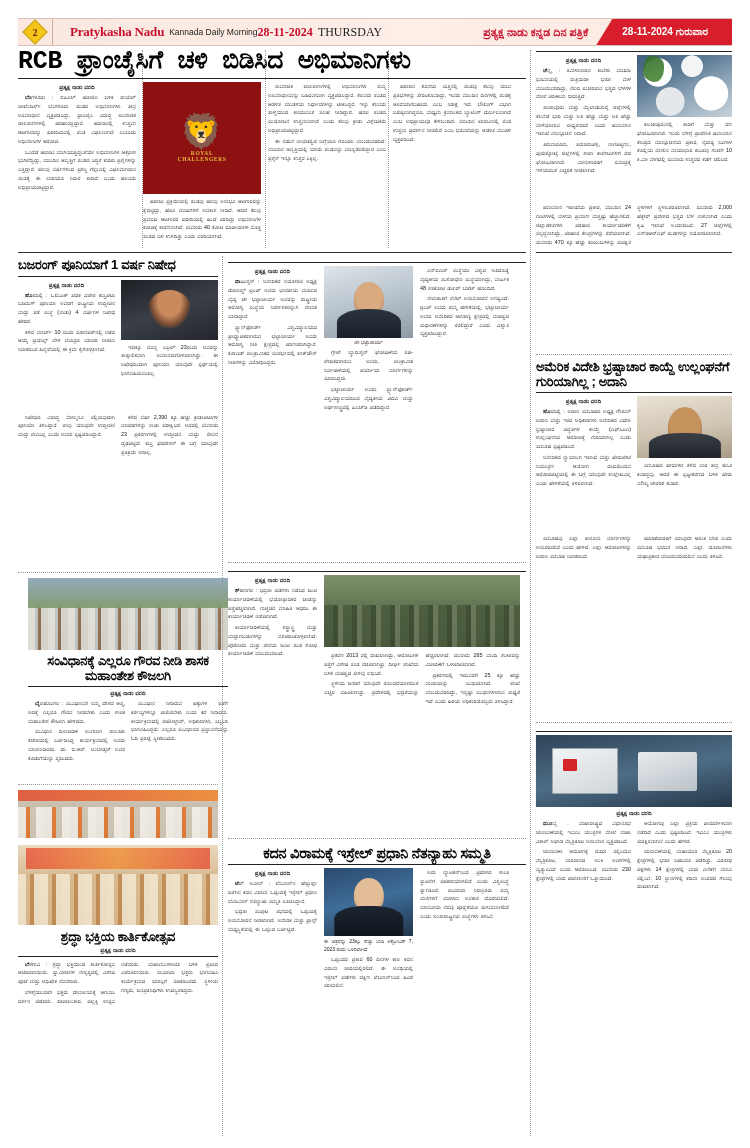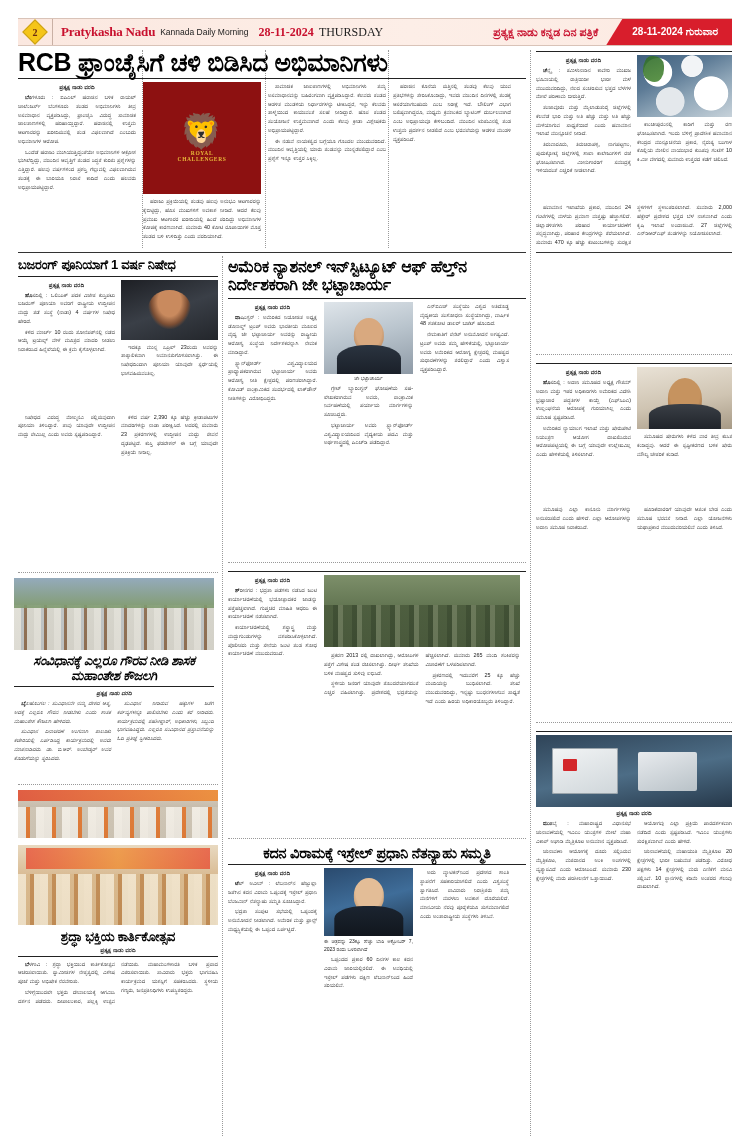--- a/index.html
+++ b/index.html
@@ -8,38 +8,38 @@
 
   
   .masthead{position:absolute;left:18px;top:18px;width:714px;height:26px;
     background:linear-gradient(90deg,#fbe8e0 0%,#fdeee7 55%,#fceae2 100%);
     border-top:1px solid #d9c3b8;border-bottom:1px solid #d9c3b8;display:flex;align-items:center;overflow:hidden;}
   .mh-pagebox{width:34px;height:100%;display:flex;align-items:center;justify-content:center;
     border-right:1px solid #c9b0a4;}
   .mh-diamond{width:16px;height:16px;background:#f5c518;transform:rotate(45deg);
     display:flex;align-items:center;justify-content:center;border:1px solid #c9a017;}
   .mh-diamond span{transform:rotate(-45deg);font-size:10px;font-weight:bold;color:#6b2b11;font-family:"Liberation Serif",serif;}
-  .mh-title{margin-left:8px;font-family:"Liberation Serif",serif;font-weight:bold;font-size:13px;color:#c8102e;letter-spacing:-.2px;}
+  .mh-title{margin-left:17px;font-family:"Liberation Serif",serif;font-weight:bold;font-size:13px;color:#c8102e;letter-spacing:-.2px;}
   .mh-sub{margin-left:5px;font-size:8.5px;color:#222;font-family:"Liberation Sans",sans-serif;}
-  .mh-date{margin-left:10px;font-family:"Liberation Serif",serif;font-weight:bold;font-size:12px;color:#c8102e;}
+  .mh-date{font-family:"Liberation Serif",serif;font-weight:bold;font-size:12px;color:#c8102e;}
   .mh-day{margin-left:5px;font-family:"Liberation Serif",serif;font-size:12px;color:#222;}
   .mh-kn{margin-left:auto;margin-right:8px;font-size:11px;font-weight:bold;color:#c8102e;white-space:nowrap;}
-  .mh-red{height:100%;background:#d81e2c;color:#fff;display:flex;align-items:center;padding:0 14px 0 26px;
+  .mh-red{height:100%;background:#d81e2c;color:#fff;display:flex;align-items:center;padding:0 24px 0 26px;
     font-size:10px;font-weight:bold;white-space:nowrap;
     clip-path:polygon(16px 0,100% 0,100% 100%,0 100%);}
 
   
   .col{position:absolute;box-sizing:border-box;}
   .rule-v{position:absolute;width:0;border-left:1px dotted #9a9a9a;}
   .rule-h{position:absolute;height:0;border-top:1px solid #333;}
   .rule-h.thin{border-top:1px dotted #999;}
 
   
   .hl{font-weight:bold;color:#000;line-height:1.12;letter-spacing:-.3px;}
-  .hl-xl{font-size:25px;font-family:Liberation Sans, sans-serif;}
+  .hl-xl{font-size:25px;font-family:Liberation Mono, monospace;}
   .hl-lg{font-size:16px;}
   .hl-md{font-size:14.5px;}
   .hl-sm{font-size:13px;}
   .hl-c{text-align:center;}
 
   .byline{font-size:5.6px;font-weight:bold;text-align:center;color:#111;margin:2px 0 2px;letter-spacing:.1px;}
 
   
   .body-txt{font-size:5.4px;line-height:1.62;text-align:justify;color:#1a1a1a;
     word-spacing:.5px;hyphens:none;overflow:hidden;}
@@ -218,21 +218,20 @@
         </div>
       </div>
     </div>
     <div class="body-txt" style="margin-top:2px;height:135px;column-count:2;column-gap:6px;">
       <p>ನಿಷೇಧದ ವಿರುದ್ಧ ಮೇಲ್ಮನವಿ ಸಲ್ಲಿಸುವುದಾಗಿ ಪೂನಿಯಾ ತಿಳಿಸಿದ್ದಾರೆ. ತಾವು ಯಾವುದೇ ಉದ್ದೀಪನ ಮದ್ದು ಸೇವಿಸಿಲ್ಲ ಎಂದು ಅವರು ಸ್ಪಷ್ಟಪಡಿಸಿದ್ದಾರೆ.</p>
       <p>ಕಳೆದ ವರ್ಷ 2,390 ಕ್ಕೂ ಹೆಚ್ಚು ಕ್ರೀಡಾಪಟುಗಳ ಮಾದರಿಗಳನ್ನು ನಾಡಾ ಪರೀಕ್ಷಿಸಿದೆ. ಅದರಲ್ಲಿ ಸುಮಾರು 23 ಪ್ರಕರಣಗಳಲ್ಲಿ ಉದ್ದೀಪನ ಮದ್ದು ಸೇವನೆ ದೃಢಪಟ್ಟಿದೆ. ಕುಸ್ತಿ ಫೆಡರೇಶನ್ ಈ ಬಗ್ಗೆ ಯಾವುದೇ ಪ್ರತಿಕ್ರಿಯೆ ನೀಡಿಲ್ಲ.</p>
     </div>
   </div>
 
   <div class="col" style="left:228px;top:258px;width:298px;">
-    <div class="hl hl-lg">ಅಮೆರಿಕ ನ್ಯಾಶನಲ್ ಇನ್‌ಸ್ಟಿಟ್ಯೂಟ್ ಆಫ್ ಹೆಲ್ತ್‌ನ ನಿರ್ದೇಶಕರಾಗಿ ಜೇ ಭಟ್ಟಾಚಾರ್ಯ</div>
     <div style="height:0;border-top:1px solid #222;margin:4px 0 3px;"></div>
     <div style="display:flex;gap:7px;">
       <div style="width:89px;">
         <div class="byline">ಪ್ರತ್ಯಕ್ಷ ನಾಡು ವರದಿ</div>
         <div class="body-txt" style="height:235px;">
           <p class="drop">ವಾಷಿಂಗ್ಟನ್ : ಅಮೆರಿಕದ ನಿಯೋಜಿತ ಅಧ್ಯಕ್ಷ ಡೊನಾಲ್ಡ್ ಟ್ರಂಪ್ ಅವರು ಭಾರತೀಯ ಮೂಲದ ವೈದ್ಯ ಜೇ ಭಟ್ಟಾಚಾರ್ಯ ಅವರನ್ನು ರಾಷ್ಟ್ರೀಯ ಆರೋಗ್ಯ ಸಂಸ್ಥೆಯ ನಿರ್ದೇಶಕರನ್ನಾಗಿ ನೇಮಕ ಮಾಡಿದ್ದಾರೆ.</p>
           <p>ಸ್ಟ್ಯಾನ್‌ಫೋರ್ಡ್ ವಿಶ್ವವಿದ್ಯಾಲಯದ ಪ್ರಾಧ್ಯಾಪಕರಾಗಿರುವ ಭಟ್ಟಾಚಾರ್ಯ ಅವರು ಆರೋಗ್ಯ ನೀತಿ ಕ್ಷೇತ್ರದಲ್ಲಿ ಪರಿಣತರಾಗಿದ್ದಾರೆ. ಕೋವಿಡ್ ಸಾಂಕ್ರಾಮಿಕದ ಸಂದರ್ಭದಲ್ಲಿ ಲಾಕ್‌ಡೌನ್ ನೀತಿಗಳನ್ನು ವಿರೋಧಿಸಿದ್ದರು.</p>
         </div>
       </div>
       <div style="width:89px;">
@@ -246,20 +245,21 @@
       <div style="width:89px;">
         <div class="body-txt" style="height:240px;">
           <p>ಎನ್‌ಐಎಚ್ ಸಂಸ್ಥೆಯು ವಿಶ್ವದ ಅತಿದೊಡ್ಡ ವೈದ್ಯಕೀಯ ಸಂಶೋಧನಾ ಸಂಸ್ಥೆಯಾಗಿದ್ದು, ವಾರ್ಷಿಕ 48 ಶತಕೋಟಿ ಡಾಲರ್ ಬಜೆಟ್ ಹೊಂದಿದೆ.</p>
           <p>ನೇಮಕಾತಿಗೆ ಸೆನೆಟ್ ಅನುಮೋದನೆ ಅಗತ್ಯವಿದೆ. ಟ್ರಂಪ್ ಅವರು ತಮ್ಮ ಹೇಳಿಕೆಯಲ್ಲಿ, ಭಟ್ಟಾಚಾರ್ಯ ಅವರು ಅಮೆರಿಕದ ಆರೋಗ್ಯ ಕ್ಷೇತ್ರದಲ್ಲಿ ಮಹತ್ವದ ಸುಧಾರಣೆಗಳನ್ನು ತರಲಿದ್ದಾರೆ ಎಂದು ವಿಶ್ವಾಸ ವ್ಯಕ್ತಪಡಿಸಿದ್ದಾರೆ.</p>
         </div>
       </div>
     </div>
   </div>
 
   <div class="col" style="left:536px;top:360px;width:196px;">
+    <div class="hl hl-sm">ಅಮೆರಿಕ ವಿದೇಶಿ ಭ್ರಷ್ಟಾಚಾರ ಕಾಯ್ದೆ ಉಲ್ಲಂಘನೆಗೆ ಗುರಿಯಾಗಿಲ್ಲ ; ಅದಾನಿ</div>
     <div style="height:0;border-top:1px solid #222;margin:3px 0 3px;"></div>
     <div style="display:flex;gap:6px;">
       <div style="width:95px;">
         <div class="byline">ಪ್ರತ್ಯಕ್ಷ ನಾಡು ವರದಿ</div>
         <div class="body-txt" style="height:125px;">
           <p class="drop">ಹೊಸದಿಲ್ಲಿ : ಅದಾನಿ ಸಮೂಹದ ಅಧ್ಯಕ್ಷ ಗೌತಮ್ ಅದಾನಿ ಮತ್ತು ಇತರ ಅಧಿಕಾರಿಗಳು ಅಮೆರಿಕದ ವಿದೇಶಿ ಭ್ರಷ್ಟಾಚಾರ ಪದ್ಧತಿಗಳ ಕಾಯ್ದೆ (ಎಫ್‌ಸಿಪಿಎ) ಉಲ್ಲಂಘನೆಯ ಆರೋಪಕ್ಕೆ ಗುರಿಯಾಗಿಲ್ಲ ಎಂದು ಸಮೂಹ ಸ್ಪಷ್ಟಪಡಿಸಿದೆ.</p>
           <p>ಅಮೆರಿಕದ ನ್ಯಾಯಾಂಗ ಇಲಾಖೆ ಮತ್ತು ಷೇರುಪೇಟೆ ನಿಯಂತ್ರಣ ಆಯೋಗ ದಾಖಲಿಸಿರುವ ಆರೋಪಪಟ್ಟಿಯಲ್ಲಿ ಈ ಬಗ್ಗೆ ಯಾವುದೇ ಉಲ್ಲೇಖವಿಲ್ಲ ಎಂದು ಹೇಳಿಕೆಯಲ್ಲಿ ತಿಳಿಸಲಾಗಿದೆ.</p>
         </div>
       </div>
       <div style="width:95px;">
@@ -268,21 +268,21 @@
           <p>ಸಮೂಹದ ಷೇರುಗಳು ಕಳೆದ ವಾರ ತೀವ್ರ ಕುಸಿತ ಕಂಡಿದ್ದವು. ಆದರೆ ಈ ಸ್ಪಷ್ಟೀಕರಣದ ಬಳಿಕ ಷೇರು ಮೌಲ್ಯ ಚೇತರಿಕೆ ಕಂಡಿದೆ.</p>
         </div>
       </div>
     </div>
     <div class="body-txt" style="margin-top:2px;height:175px;column-count:2;column-gap:6px;">
       <p>ಸಮೂಹವು ಎಲ್ಲಾ ಕಾನೂನು ಮಾರ್ಗಗಳನ್ನು ಅನುಸರಿಸಲಿದೆ ಎಂದು ಹೇಳಿದೆ. ಎಲ್ಲಾ ಆರೋಪಗಳನ್ನು ಅದಾನಿ ಸಮೂಹ ನಿರಾಕರಿಸಿದೆ.</p>
       <p>ಹೂಡಿಕೆದಾರರಿಗೆ ಯಾವುದೇ ಆತಂಕ ಬೇಡ ಎಂದು ಸಮೂಹ ಭರವಸೆ ನೀಡಿದೆ. ಎಲ್ಲಾ ಯೋಜನೆಗಳು ಯಥಾಪ್ರಕಾರ ಮುಂದುವರಿಯಲಿವೆ ಎಂದು ತಿಳಿಸಿದೆ.</p>
     </div>
   </div>
 
-  <div class="col" style="left:14px;top:578px;width:200px;font-style:italic;">
+  <div class="col" style="left:28px;top:578px;width:200px;">
     <div class="photo ph-crowd" style="height:72px;"></div>
     <div class="hl hl-sm hl-c" style="margin-top:4px;">ಸಂವಿಧಾನಕ್ಕೆ ಎಲ್ಲರೂ ಗೌರವ ನೀಡಿ ಶಾಸಕ ಮಹಾಂತೇಶ ಕೌಜಲಗಿ</div>
     <div style="height:0;border-top:1px solid #222;margin:3px 0 3px;"></div>
     <div class="byline">ಪ್ರತ್ಯಕ್ಷ ನಾಡು ವರದಿ</div>
     <div class="body-txt" style="height:136px;column-count:2;column-gap:6px;">
       <p class="drop">ಬೈಲಹೊಂಗಲ : ಸಂವಿಧಾನವೇ ನಮ್ಮ ದೇಶದ ಆತ್ಮ, ಅದಕ್ಕೆ ಎಲ್ಲರೂ ಗೌರವ ನೀಡಬೇಕು ಎಂದು ಶಾಸಕ ಮಹಾಂತೇಶ ಕೌಜಲಗಿ ಹೇಳಿದರು.</p>
       <p>ಸಂವಿಧಾನ ದಿನಾಚರಣೆ ಅಂಗವಾಗಿ ತಾಲೂಕು ಕಚೇರಿಯಲ್ಲಿ ಏರ್ಪಡಿಸಿದ್ದ ಕಾರ್ಯಕ್ರಮದಲ್ಲಿ ಅವರು ಮಾತನಾಡಿದರು. ಡಾ. ಬಿ.ಆರ್. ಅಂಬೇಡ್ಕರ್ ಅವರ ಕೊಡುಗೆಯನ್ನು ಸ್ಮರಿಸಿದರು.</p>
       <p>ಸಂವಿಧಾನ ನೀಡಿರುವ ಹಕ್ಕುಗಳ ಜತೆಗೆ ಕರ್ತವ್ಯಗಳನ್ನೂ ಪಾಲಿಸಬೇಕು ಎಂದು ಕರೆ ನೀಡಿದರು. ಕಾರ್ಯಕ್ರಮದಲ್ಲಿ ತಹಶೀಲ್ದಾರ್, ಅಧಿಕಾರಿಗಳು, ಸಿಬ್ಬಂದಿ ಭಾಗವಹಿಸಿದ್ದರು. ಎಲ್ಲರೂ ಸಂವಿಧಾನದ ಪ್ರಸ್ತಾವನೆಯನ್ನು ಓದಿ ಪ್ರತಿಜ್ಞೆ ಸ್ವೀಕರಿಸಿದರು.</p>
     </div>
   </div>

